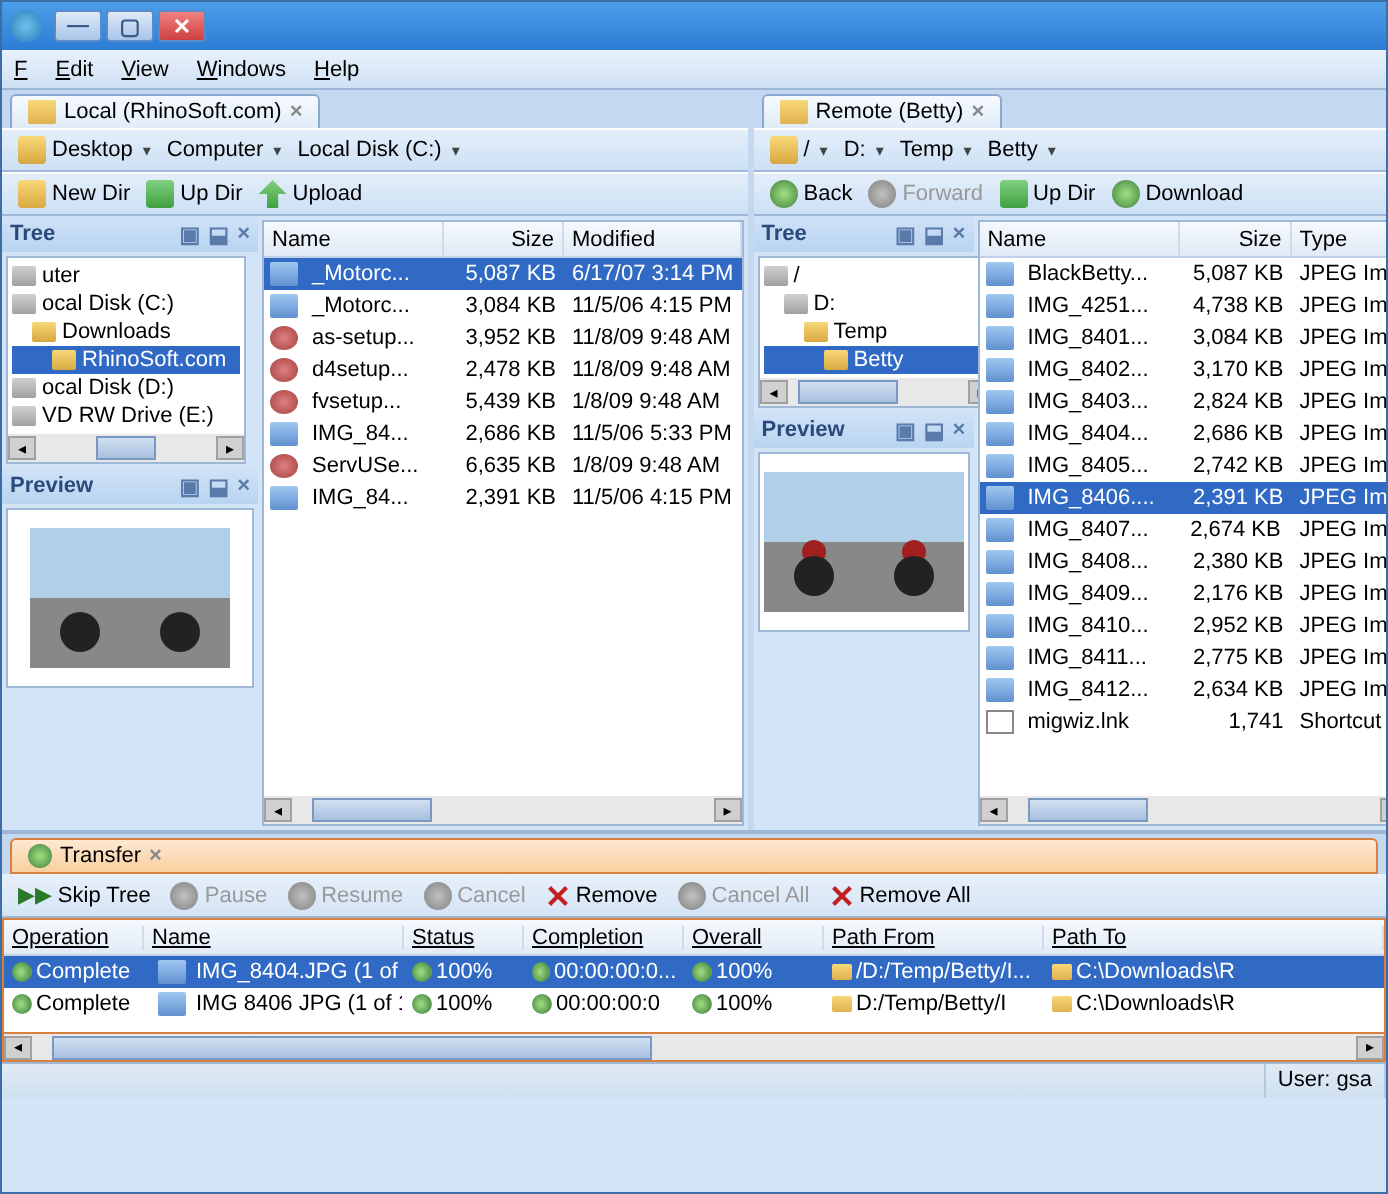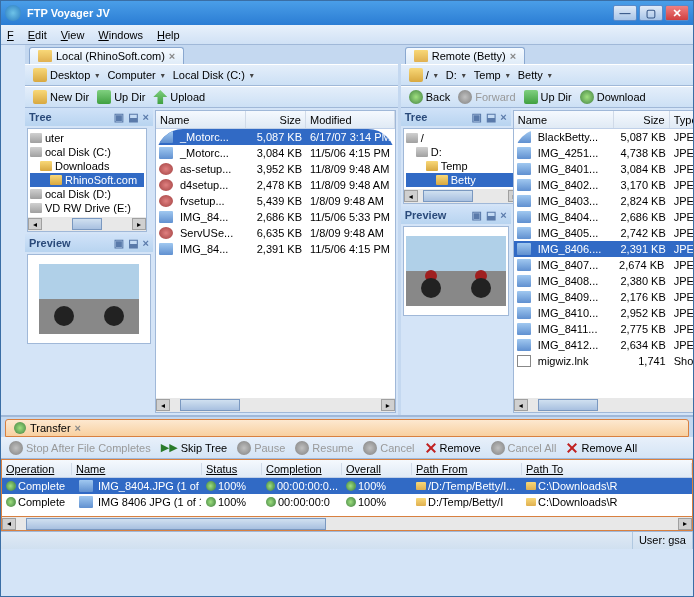--- a/index.html
+++ b/index.html
@@ -25,21 +25,21 @@
 .ic-newdir { background: linear-gradient(#f8d878,#d8a840); border-radius: 2px; }
 .ic-updir { background: linear-gradient(#80d080,#40a040); border-radius: 2px; }
 .ic-upload { background: linear-gradient(#80d080,#40a040); clip-path: polygon(50% 0,100% 50%,70% 50%,70% 100%,30% 100%,30% 50%,0 50%); }
 .ic-green { background: radial-gradient(#a0e080,#408040); border-radius: 50%; }
 .ic-grey { background: radial-gradient(#c0c0c0,#808080); border-radius: 50%; }
 .ic-red { width: 12px; height: 12px; position: relative; }
 .ic-red::before,.ic-red::after { content:''; position:absolute; width:12px; height:2px; background:#c02020; top:5px; }
 .ic-red::before { transform: rotate(45deg); } .ic-red::after { transform: rotate(-45deg); }
 .drop::after { content: '▾'; font-size: 8px; margin-left: 2px; color: #444; }
 
-.split { display: flex; height: 370px; padding-left: 24px; }
+.split { display: flex; height: 370px; }
 .pane { flex: 1; display: flex; flex-direction: column; border-right: 3px solid #c4d8f0; }
 .pane:last-child { border-right: none; }
 
 .panehead { background: linear-gradient(#d0e2f8,#b8d4f0); height: 18px; display: flex; align-items: center; padding: 0 4px; font-weight: bold; color: #2a4a7a; }
 .panehead .tools { margin-left: auto; display: flex; gap: 4px; font-size: 9px; color: #5a7aaa; }
 .panehead .tools span { cursor: pointer; }
 
 .panerow { display: flex; flex: 1; min-height: 0; }
 .treebox { width: 120px; background: #fff; border: 1px solid #a0b8d8; margin: 2px; overflow: auto; display: flex; flex-direction: column; }
 .tree-inner { flex: 1; padding: 2px; }
@@ -47,21 +47,21 @@
 .tree-item.sel { background: #316ac5; color: #fff; }
 .tree-ic { width: 12px; height: 10px; background: linear-gradient(#f8d878,#d8a840); border-radius: 1px; flex-shrink: 0; }
 .tree-ic.drive { background: linear-gradient(#d0d0d0,#a0a0a0); }
 .scroll-h { height: 14px; background: #e8e8e8; display: flex; align-items: center; }
 .scroll-h .thumb { background: linear-gradient(#d0e0f0,#a8c0e0); border: 1px solid #7a98c0; height: 12px; width: 30px; margin-left: 30px; }
 .scroll-h .arr { width: 14px; height: 12px; background: #d0d0d0; border: 1px solid #a0a0a0; display: flex; align-items: center; justify-content: center; font-size: 8px; }
 
 .filebox { flex: 1; background: #fff; border: 1px solid #a0b8d8; margin: 2px; display: flex; flex-direction: column; overflow: hidden; }
 .cols { display: flex; background: linear-gradient(#f5f9fe,#e0eaf5); border-bottom: 1px solid #c0d0e8; height: 18px; }
 .cols div { padding: 2px 4px; border-right: 1px solid #d0dae8; display: flex; align-items: center; }
-.filelist { flex: 1; overflow: auto; border-radius: 27px; }
+.filelist { flex: 1; overflow: auto; }
 .frow { display: flex; height: 16px; align-items: center; }
 .frow.sel { background: #316ac5; color: #fff; }
 .frow div { padding: 0 4px; overflow: hidden; white-space: nowrap; }
 .fic { width: 14px; height: 12px; margin: 0 3px; flex-shrink: 0; }
 .fic-img { background: linear-gradient(#a0c8f0,#6090d0); border-radius: 1px; }
 .fic-exe { background: radial-gradient(#e08080,#a04040); border-radius: 50%; }
 .fic-lnk { background: #fff; border: 1px solid #888; }
 
 .previewbox { height: 90px; background: #fff; border: 1px solid #a0b8d8; margin: 2px; display: flex; align-items: center; justify-content: center; overflow: hidden; }
 .motorcycle { width: 100px; height: 70px; position: relative; background: linear-gradient(#b0d0e8 50%,#888 50%); }
@@ -80,21 +80,20 @@
 .tghead div { border-right: 1px solid #d0dae8; }
 .status { height: 18px; background: linear-gradient(#e0eaf5,#d0e0f0); display: flex; border-top: 1px solid #a0b8d8; }
 .status div { padding: 2px 6px; border-right: 1px solid #b0c8e0; }
 .disabled { color: #999; }
 </style>
 </head>
 <body>
 
 <div class="titlebar">
   <div class="icon"></div>
-  <div class="title">FTP Voyager JV</div>
   <div class="winbtns">
     <div class="winbtn">—</div>
     <div class="winbtn">▢</div>
     <div class="winbtn close">✕</div>
   </div>
 </div>
 
 <div class="menubar">
   <span><u>F</u><span></span></span>
   <span><u>E</u>dit</span>
@@ -456,24 +455,20 @@
 </div>
 
 <div class="transfer-tab">
   <div class="tab">
     <div class="ic ic-green" style="width:12px;height:12px"></div>
     <span>Transfer</span>
     <span class="x">×</span>
   </div>
 </div>
 <div class="transfer-tools">
-  <div class="tbtn disabled">
-      <div class="ic ic-grey"></div>
-      <span>Stop After File Completes</span>
-    </div>
   <div class="tbtn">
       <span style="color:#2a7a2a">▶▶</span>
       <span>Skip Tree</span>
     </div>
   <div class="tbtn disabled">
       <div class="ic ic-grey"></div>
       <span>Pause</span>
     </div>
   <div class="tbtn disabled">
       <div class="ic ic-grey"></div>

